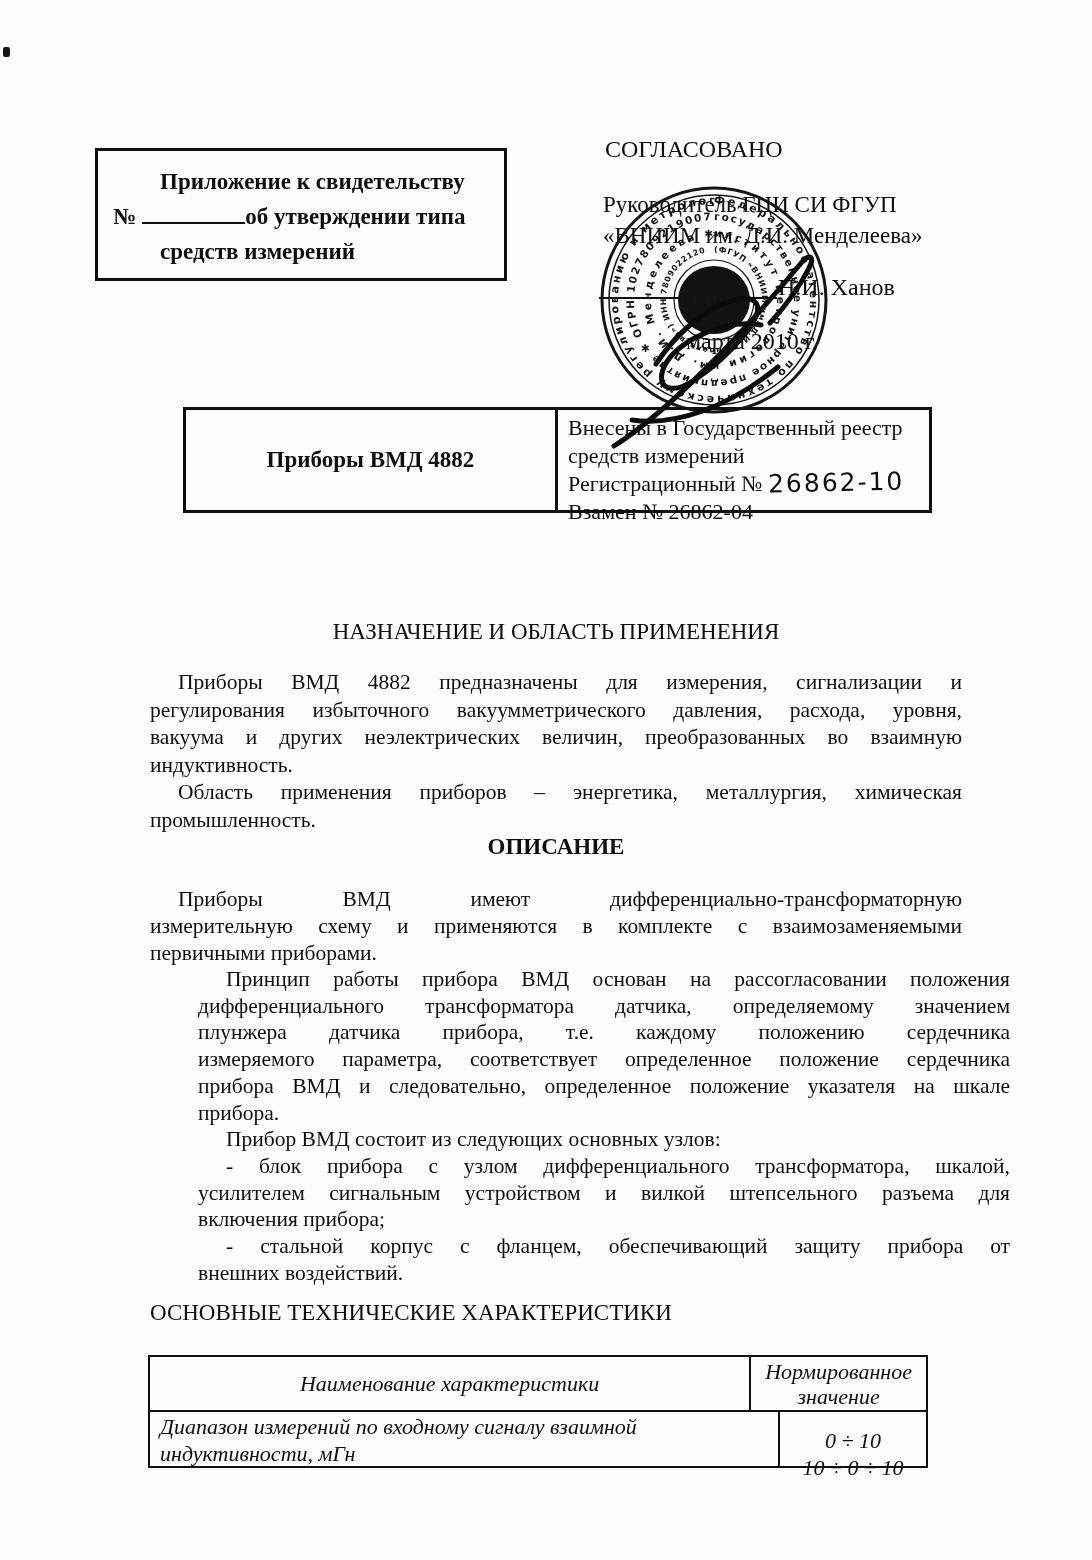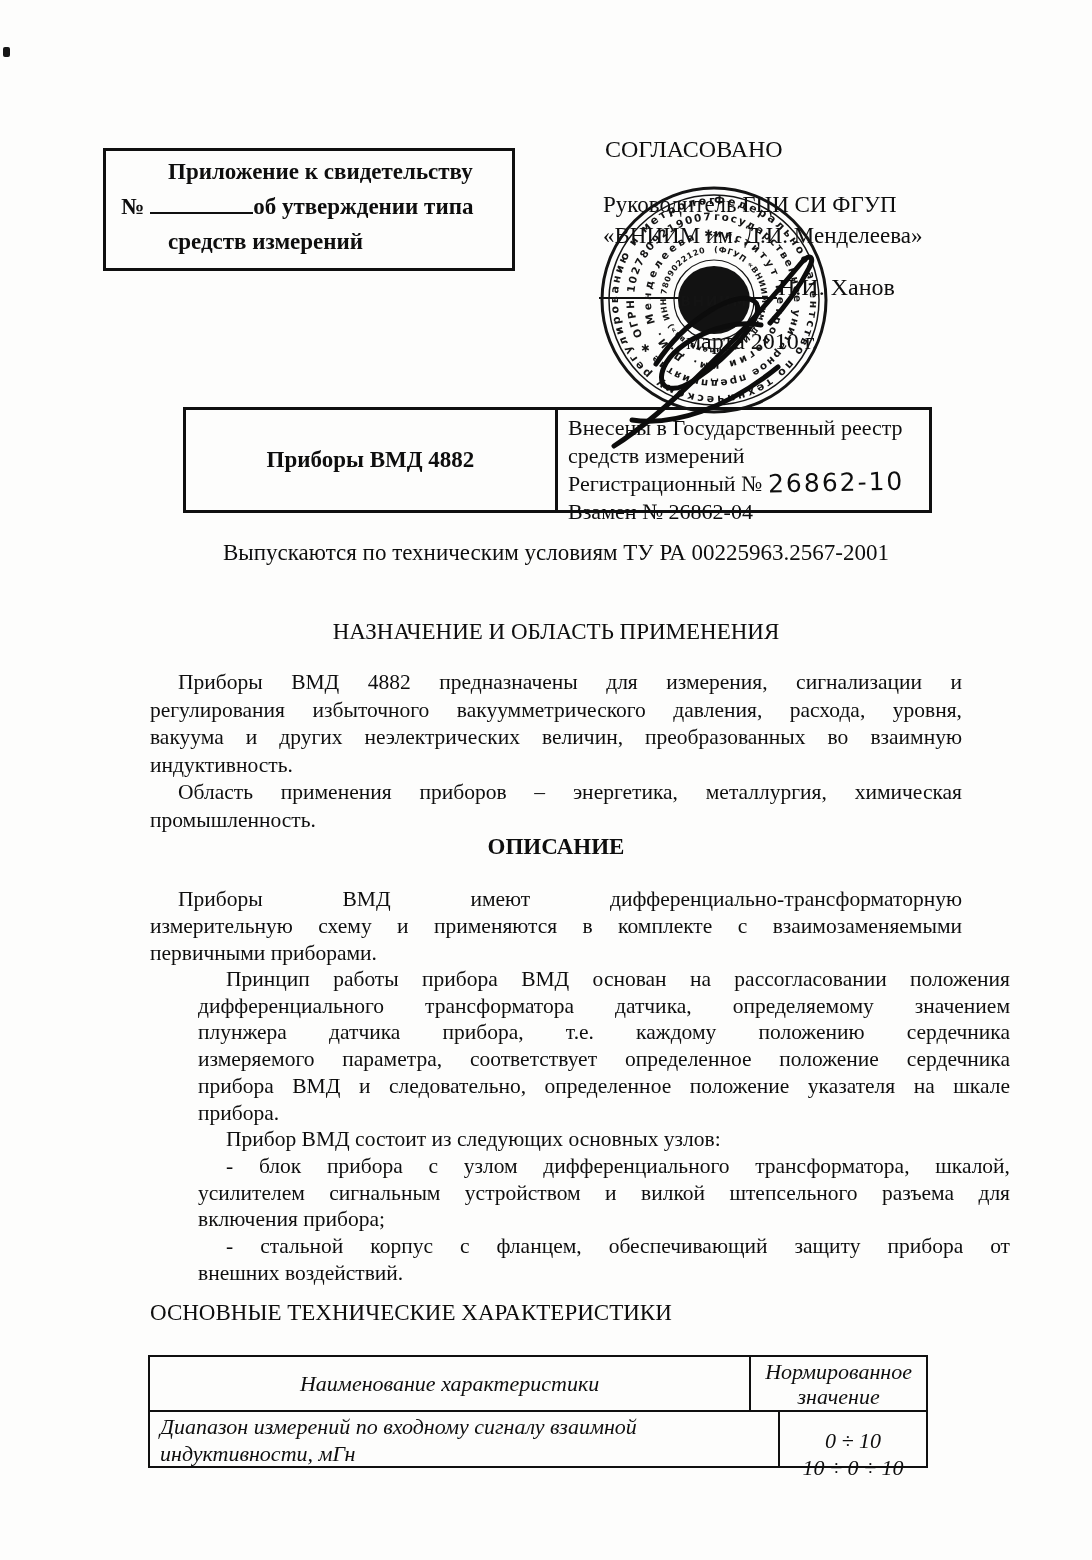--- a/index.html
+++ b/index.html
@@ -5,23 +5,23 @@
   html,body{margin:0;padding:0;background:#ffffff;}
   .page{
     position:relative;width:1092px;height:1560px;background:#fdfdfc;
     font-family:"Liberation Serif","DejaVu Serif",serif;color:#0e0e0e;
     overflow:hidden;margin:0 auto;
   }
   .speck{position:absolute;left:3px;top:47px;width:7px;height:10px;background:#161616;border-radius:2px;}
 
   
   .appendix-box{
-    position:absolute;left:103px;top:148px;width:406px;height:114px;
+    position:absolute;left:95px;top:148px;width:406px;height:114px;
     border:3.5px solid #101010;font-weight:bold;font-size:23px;line-height:35px;
-    padding-top:3px;
+    padding-top:13px;
   }
   .abx-l1{padding-left:62px;}
   .abx-l2{padding-left:15px;}
   .abx-l3{padding-left:62px;}
   .blank-line{display:inline-block;width:103px;border-bottom:2.5px solid #101010;height:22px;margin-left:6px;vertical-align:baseline;}
 
   
   .agreed{position:absolute;left:605px;top:136px;font-size:24px;}
   .appr1{position:absolute;left:603px;top:192px;font-size:23px;}
   .appr2{position:absolute;left:603px;top:223px;font-size:23px;}
@@ -121,21 +121,20 @@
       <span>Приборы ВМД 4882</span>
     </div>
     <div class="t1-right">
       <div>Внесены в Государственный реестр</div>
       <div>средств измерений</div>
       <div><span>Регистрационный №</span> <span class="handwritten">26862-10</span></div>
       <div>Взамен № 26862-04</div>
     </div>
   </div>
 
-  <div class="tu-line">Выпускаются по техническим условиям ТУ РА 00225963.2567-2001</div>
 
   <div class="h1">НАЗНАЧЕНИЕ И ОБЛАСТЬ ПРИМЕНЕНИЯ</div>
 
   <div class="bodyblock b1">
     <div class="ln first">Приборы ВМД 4882 предназначены для измерения, сигнализации и</div>
     <div class="ln">регулирования избыточного вакуумметрического давления, расхода, уровня,</div>
     <div class="ln">вакуума и других неэлектрических величин, преобразованных во взаимную</div>
     <div class="ln last">индуктивность.</div>
     <div class="ln first">Область применения приборов – энергетика, металлургия, химическая</div>
     <div class="ln last">промышленность.</div>

